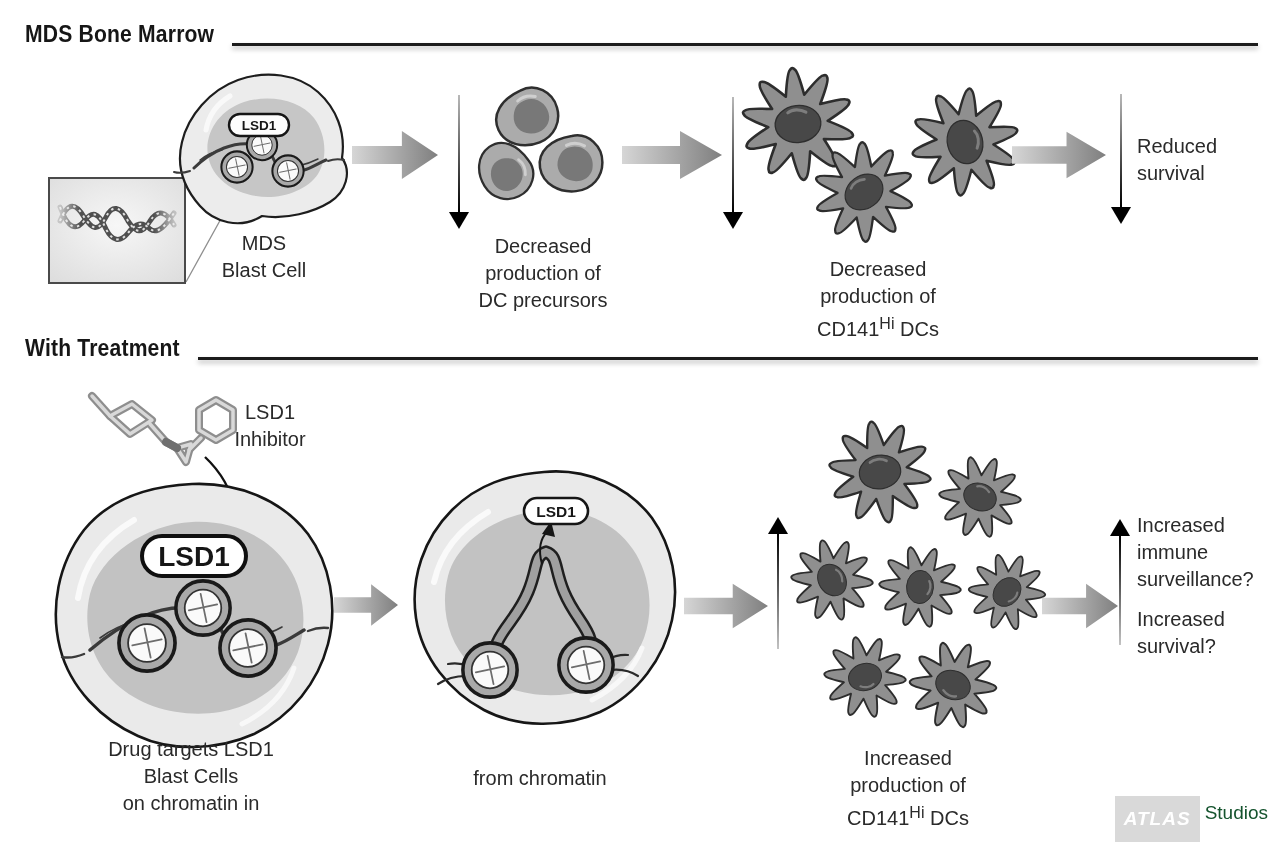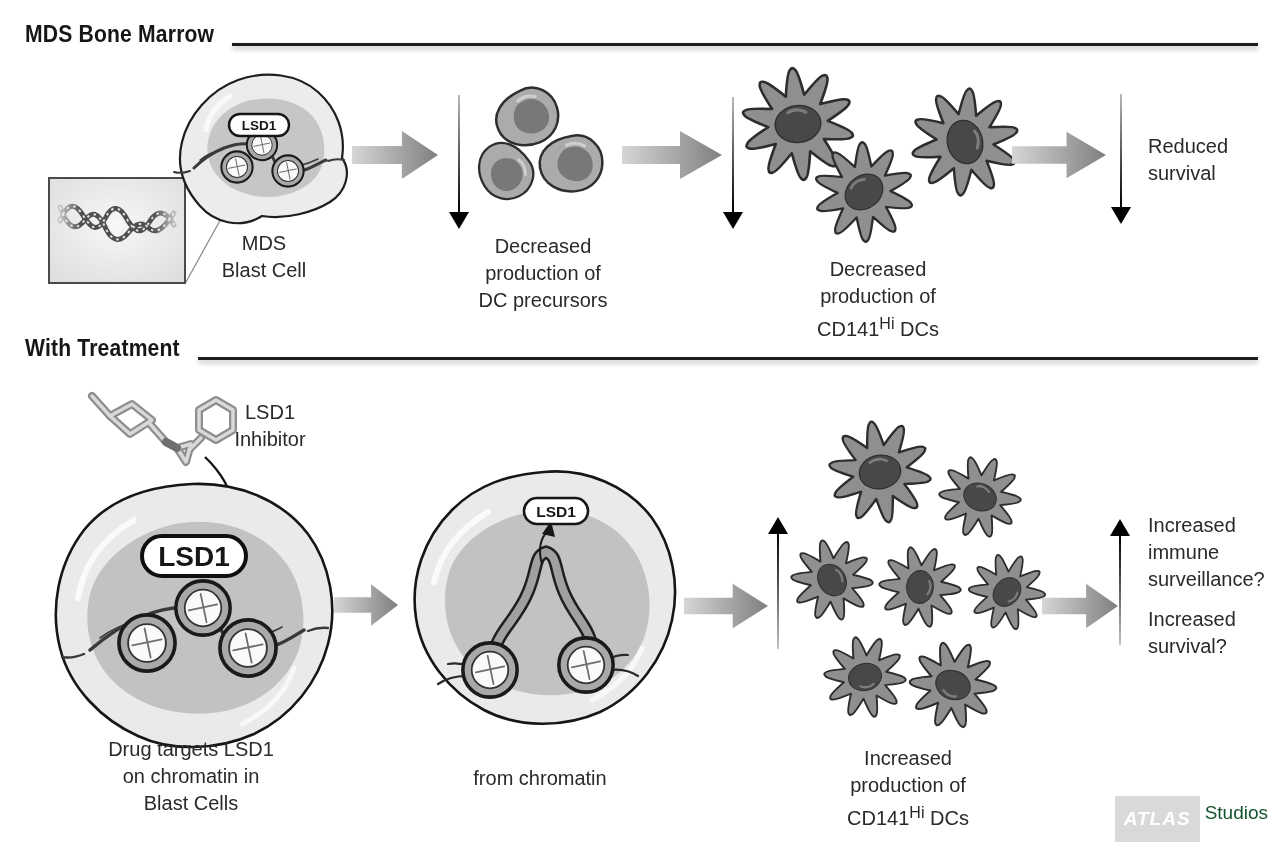--- a/index.html
+++ b/index.html
@@ -8,21 +8,21 @@
     --wm:#d9d9d9;
   }
   html,body{margin:0;padding:0;background:#fff;}
   #canvas{position:relative;width:1280px;height:852px;background:#ffffff;overflow:hidden;
           font-family:"Liberation Sans",sans-serif;color:var(--text);}
   .abs{position:absolute;}
   .sec-title{position:absolute;font-weight:bold;font-size:24px;color:#161616;
              transform:scaleX(.88);transform-origin:left center;white-space:nowrap;letter-spacing:.2px;}
   .rule{position:absolute;height:3px;background:#1c1c1c;box-shadow:0 3px 5px rgba(0,0,0,.28);}
   .lbl{position:absolute;font-size:20px;line-height:27px;color:var(--text);text-align:center;}
-  .lbl.left{text-align:left;margin-left:11px;}
+  .lbl.left{text-align:left;}
   .sup{font-size:16px;vertical-align:7px;}
   
   .harrow{position:absolute;background:linear-gradient(90deg,var(--arrow-light),var(--arrow-dark));
           clip-path:polygon(0 34%,58% 34%,58% 7%,100% 50%,58% 93%,58% 66%,0 66%);}
   
   .varrow{position:absolute;width:20px;display:flex;flex-direction:column;align-items:center;}
   .varrow .shaft{width:2.5px;flex:1;}
   .varrow .head{width:0;height:0;border-left:10px solid transparent;border-right:10px solid transparent;}
   .varrow.down .shaft{background:linear-gradient(#b9b9b9,#000);}
   .varrow.down .head{border-top:17px solid #000;}
@@ -199,22 +199,22 @@
     <path d="M58,160 q16,-12 34,-16 M214,158 q14,-2 26,-9" stroke="#3a3a3a" stroke-width="1.6" fill="none" stroke-linecap="round"></path>
     <use href="#nucleosome" transform="translate(161,130) scale(1.18)"></use>
     <use href="#nucleosome" transform="translate(105,165) scale(1.22)"></use>
     <use href="#nucleosome" transform="translate(206,170) scale(1.22)"></use>
     <rect x="100" y="58" width="104" height="40" rx="20" fill="#ffffff" stroke="#0f0f0f" stroke-width="4"></rect>
     <text x="152" y="88" class="pill-txt" font-size="28">LSD1</text>
   </svg>
 
   <div class="lbl" style="left:71px;top:736px;width:240px">
     <div>Drug targets LSD1</div>
+    <div>Blast Cells</div>
     <div>on chromatin in</div>
-    <div>Blast Cells</div>
   </div>
 
   <div class="harrow" style="left:334px;top:581px;width:64px;height:48px"></div>
 
   <svg class="abs" style="left:396px;top:462px" width="300" height="288" viewBox="0 0 300 288">
     <path d="M148,10 C190,6 232,24 256,56 C276,84 284,122 276,158 C268,196 242,232 204,250 C168,266 122,266 88,248 C54,230 26,196 20,156 C14,116 28,76 56,48 C82,22 112,13 148,10 Z" fill="#eaeaea" stroke="#161616" stroke-width="2.6" stroke-linejoin="round"></path>
     <path d="M150,48 C188,46 222,62 240,92 C254,116 258,148 248,176 C236,208 206,228 172,232 C136,237 98,226 74,202 C52,180 44,146 52,114 C62,76 108,50 150,48 Z" fill="#c2c2c2"></path>
     <path d="M38,120 Q48,76 92,50" stroke="#fdfdfd" stroke-width="6" fill="none" stroke-linecap="round" opacity=".85"></path>
     <path d="M246,186 Q234,218 196,238" stroke="#fdfdfd" stroke-width="5" fill="none" stroke-linecap="round" opacity=".7"></path>
     <path d="M70,214 q-16,0 -28,8 M74,204 q-12,-4 -22,-2" stroke="#2a2a2a" stroke-width="2.2" fill="none" stroke-linecap="round"></path>

